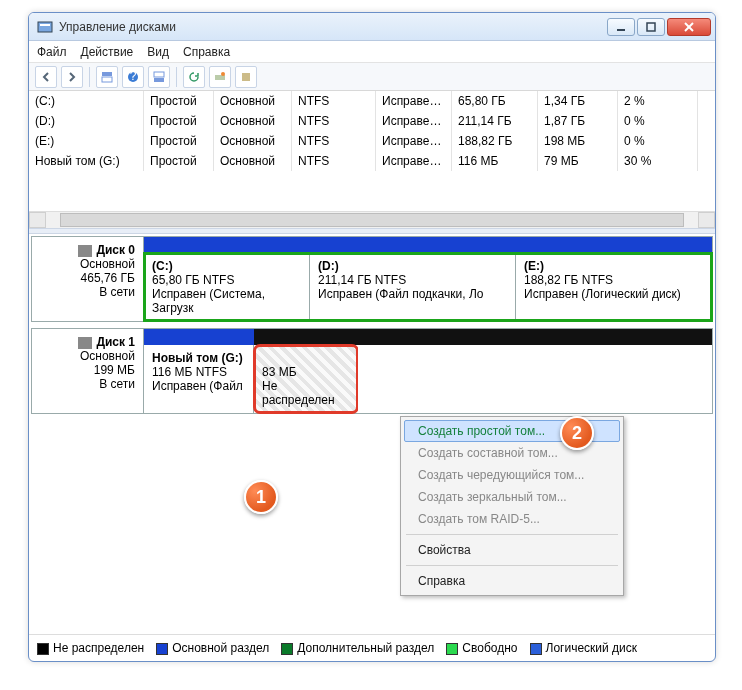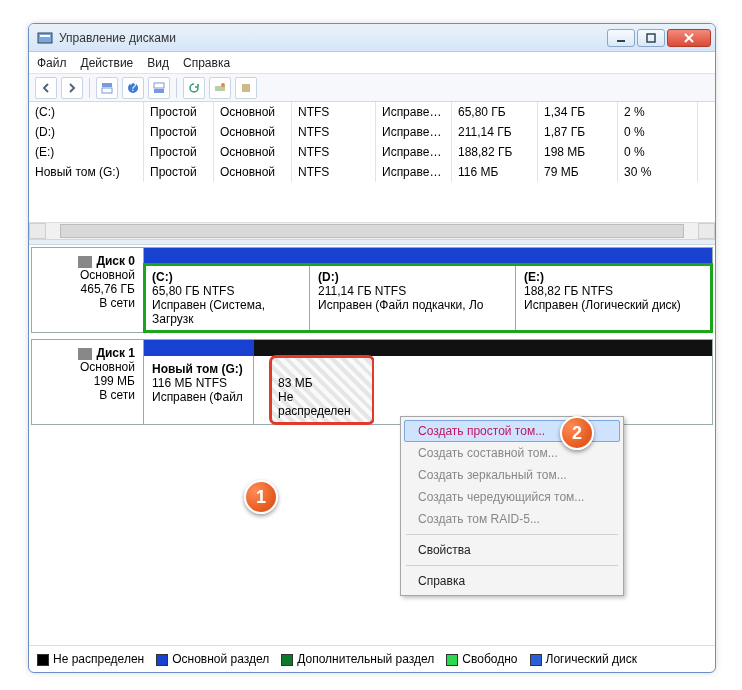--- a/index.html
+++ b/index.html
@@ -1,19 +1,19 @@
 <!DOCTYPE html>
 <html><head>
 <meta charset="utf-8">
 <style>
 * { box-sizing: border-box; margin: 0; padding: 0; font-family: "Segoe UI", Tahoma, sans-serif; font-size: 12px; }
 body { background: #fff; width: 742px; height: 690px; position: relative; }
 
 .window {
-  position: absolute; left: 28px; top: 23px; width: 688px; height: 650px;
+  position: absolute; left: 28px; top: 12px; width: 688px; height: 650px;
   border: 1px solid #6a8fc7; border-radius: 6px; background: #fff;
   box-shadow: 0 0 6px rgba(0,0,0,.15);
   display: flex; flex-direction: column; overflow: hidden;
 }
 .titlebar {
   height: 28px; background: linear-gradient(#eaf2fb,#d6e6f8);
   display: flex; align-items: center; padding: 0 4px 0 8px;
   border-bottom: 1px solid #b8c9e0;
 }
 .titlebar .title { flex: 1; color: #333; }
@@ -48,36 +48,36 @@
 .diskrow { display:flex; border:1px solid #9aa; margin-bottom:6px; min-height:86px; }
 .diskhdr { width:112px; border-right:1px solid #9aa; padding:6px 8px; background:#fff;text-align:right; }
 .diskhdr .dicon{display:inline-block;width:14px;height:12px;background:#888;margin-right:4px;vertical-align:middle;}
 .diskhdr b{font-weight:bold;}
 .partwrap { flex:1; display:flex; flex-direction:column; }
 .bluebar { height:16px; background:#1741d1; }
 .parts { flex:1; display:flex; }
 .part { border-right:1px solid #9aa; padding:6px 8px; background:#fff; overflow:hidden; }
 .part:last-child{border-right:none;}
 .part b{font-weight:bold;}
-.unalloc { background: repeating-linear-gradient(45deg,#e6e6e6,#e6e6e6 4px,#fafafa 4px,#fafafa 8px); margin-left: 16px; }
+.unalloc { background: repeating-linear-gradient(45deg,#e6e6e6,#e6e6e6 4px,#fafafa 4px,#fafafa 8px); }
 
 .hilite-green { outline:3px solid #1aa51a; outline-offset:-2px; }
 .hilite-red { outline:3px solid #e03a2a; outline-offset:-2px; border-radius:6px; }
 
 .legend { display:flex; gap:12px; padding:6px 8px; border-top:1px solid #ddd; font-size:11px; align-items:center; flex-wrap:wrap;}
 .legend .swatch{width:12px;height:12px;display:inline-block;margin-right:4px;vertical-align:middle;border:1px solid #333;}
 
 .ctxmenu {
   position:absolute; left:400px; top:416px; width:224px;
   background:#f4f4f4; border:1px solid #a7a7a7; box-shadow:2px 2px 4px rgba(0,0,0,.25);
   padding:3px;
 }
 .ctxmenu .mi{ padding:4px 14px; color:#888; }
 .ctxmenu .mi.en{ color:#222; }
-.ctxmenu .mi.hi{ background:#cfe3ff; border:1px solid #7aa7e0; border-radius:2px; color:#be185d; padding:3px 13px;}
+.ctxmenu .mi.hi{ background:#cfe3ff; border:1px solid #7aa7e0; border-radius:2px; color:#15803d; padding:3px 13px;}
 .ctxmenu .msep{ height:1px; background:#d0d0d0; margin:4px 2px; }
 
 .badge {
   position:absolute; width:34px; height:34px; border-radius:50%;
   background: radial-gradient(circle at 30% 30%, #ff8b55, #e35a1f 70%);
   border:2px solid #fff; box-shadow:0 2px 4px rgba(0,0,0,.4);
   color:#fff; font-size:18px; font-weight:bold; display:flex; align-items:center; justify-content:center;
 }
 </style>
 </head>
@@ -290,22 +290,22 @@
     <span><span class="swatch" style="background:#0a7a2a"></span><span>Дополнительный раздел</span></span>
     <span><span class="swatch" style="background:#2bd94f"></span><span>Свободно</span></span>
     <span><span class="swatch" style="background:#2b5fd9"></span><span>Логический диск</span></span>
   </div>
 
 </div>
 
 <div class="ctxmenu">
   <div class="mi en hi">Создать простой том...</div>
   <div class="mi">Создать составной том...</div>
+  <div class="mi">Создать чередующийся том...</div>
   <div class="mi">Создать зеркальный том...</div>
-  <div class="mi">Создать чередующийся том...</div>
   <div class="mi">Создать том RAID-5...</div>
   <div class="msep"></div>
   <div class="mi en">Свойства</div>
   <div class="msep"></div>
   <div class="mi en">Справка</div>
 </div>
 
 <div class="badge" style="left:244px; top:480px">1</div>
 <div class="badge" style="left:560px; top:416px">2</div>
 

